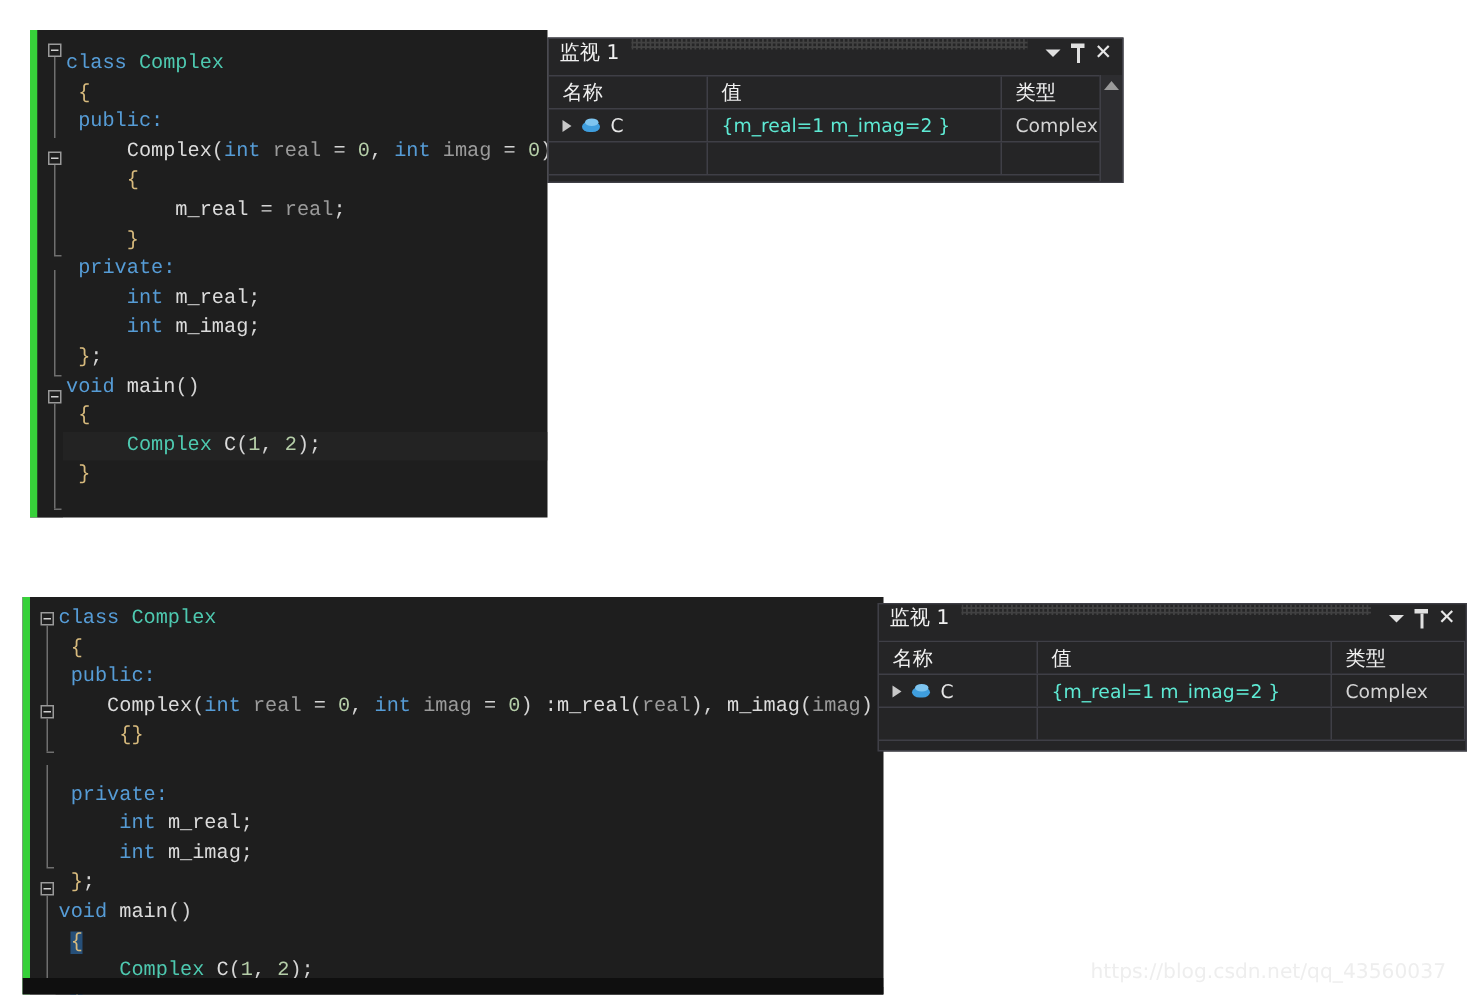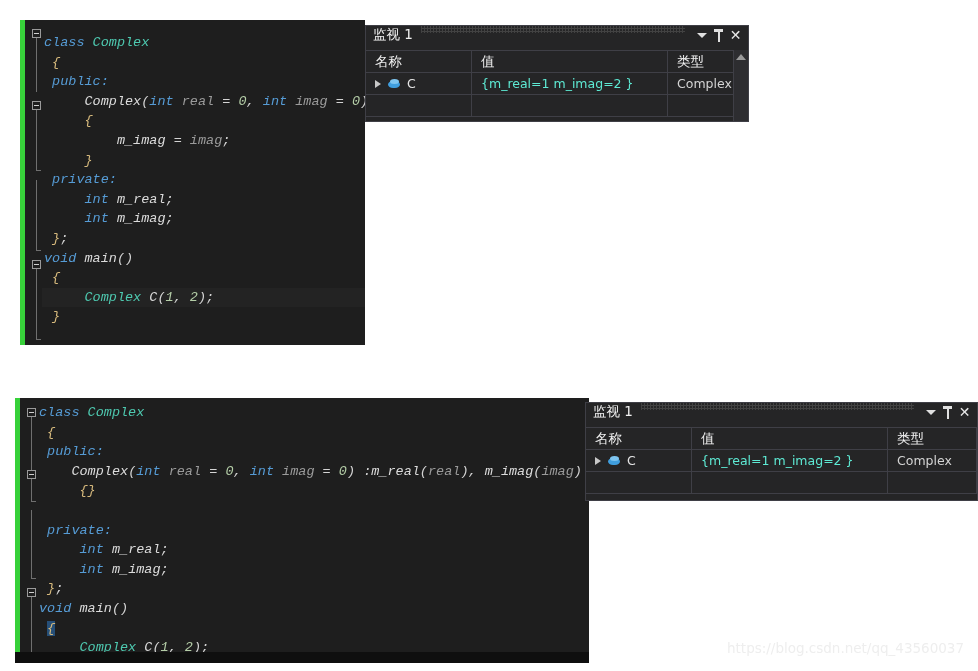--- a/index.html
+++ b/index.html
@@ -12,21 +12,20 @@
   .page { position:relative; width:978px; height:671px; background:#fff; }
 
   
   .editor {
     position:absolute;
     background:#1e1e1e;
     font-family:"Liberation Mono", "DejaVu Sans Mono", monospace;
     font-size:13.5px;
     line-height:19.6px;
     overflow:hidden;
-    font-style:italic;
   }
   #editor-top    { left:20px;  top:20px;  width:345px; height:325px; }
   #editor-bottom { left:15px;  top:398px; width:574px; height:265px; }
 
   .changebar {
     position:absolute; left:0; top:0; bottom:0; width:5px;
     background:#37d13a;
   }
   .gutter {
     position:absolute; left:5px; top:0; bottom:0; width:17px;
@@ -190,21 +189,21 @@
       <div class="collapse" style="top:240px;"></div>
       <div class="vguide" style="top:249px; height:70px;"></div>
       <div class="lbracket" style="top:319px;"></div>
     </div>
     <div class="code-area" style="padding-top:13px;">
         <div class="line"><span class="kw">class </span><span class="type">Complex</span></div>
         <div class="line"><span class="brace"> {</span></div>
         <div class="line"><span class="kw"> public:</span></div>
         <div class="line"><span class="plain">     </span><span class="plain">Complex</span><span class="punct">(</span><span class="kw">int</span><span class="param"> real</span><span class="punct"> = </span><span class="num">0</span><span class="punct">, </span><span class="kw">int</span><span class="param"> imag</span><span class="punct"> = </span><span class="num">0</span><span class="punct">)</span></div>
         <div class="line"><span class="brace">     {</span></div>
-        <div class="line"><span class="plain">         m_imag</span><span class="punct"> = </span><span class="param">imag</span><span class="punct">;</span></div>
+        <div class="line"><span class="plain">         m_real</span><span class="punct"> = </span><span class="param">real</span><span class="punct">;</span></div>
         <div class="line"><span class="brace">     }</span></div>
         <div class="line"><span class="kw"> private:</span></div>
         <div class="line"><span class="plain">     </span><span class="kw">int</span><span class="plain"> m_real</span><span class="punct">;</span></div>
         <div class="line"><span class="plain">     </span><span class="kw">int</span><span class="plain"> m_imag</span><span class="punct">;</span></div>
         <div class="line"><span class="brace"> }</span><span class="punct">;</span></div>
         <div class="line"><span class="kw">void</span><span class="plain"> main</span><span class="punct">()</span></div>
         <div class="line"><span class="brace"> {</span></div>
         <div class="line current"><span class="plain">     </span><span class="type">Complex</span><span class="plain"> C</span><span class="punct">(</span><span class="num">1</span><span class="punct">, </span><span class="num">2</span><span class="punct">)</span><span class="punct">;</span></div>
         <div class="line"><span class="brace"> }</span></div>
       </div>

